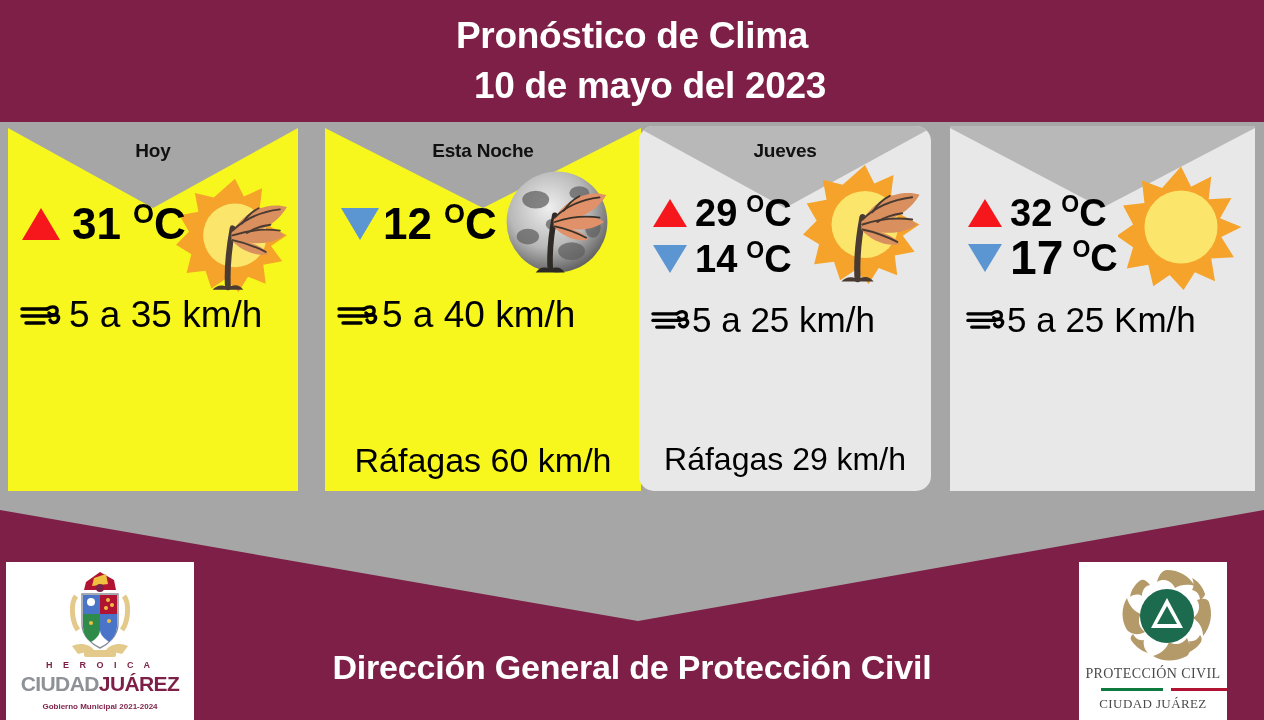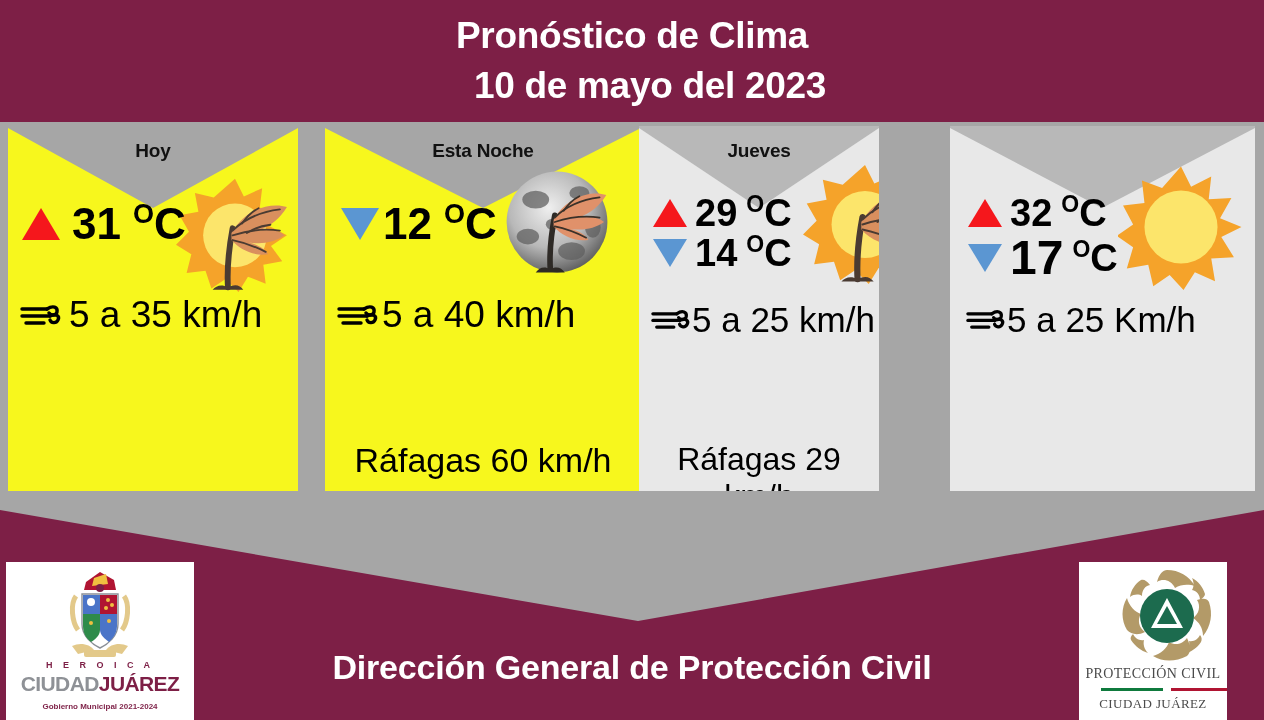--- a/index.html
+++ b/index.html
@@ -365,21 +365,21 @@
             <path d="M27,9 C33,5 38,7 37,12 C36,16 31,16 29,13"></path>
             <path d="M30,16 C36,13 40,16 38,20 C36,24 31,23 30,20"></path>
           </g>
         </svg>
         <span class="wind-text" style="margin-left:3px;">5 a 40 km/h</span>
       </div>
 
       <div class="gust-text" style="top:315px;">Ráfagas 60 km/h</div>
     </div>
 
-    <div class="card" id="card-2" style="left:639px; width:240px;">
+    <div class="card" id="card-2" style="left:639px; width:292px;border-radius:15px;">
       <div class="card-body" style="background:#e8e8e8;"></div>
       <svg class="card-notch" viewBox="0 0 292 92" preserveAspectRatio="none">
         <polygon points="0,0 292,0 292,2 146,82 0,2" fill="#b8b8b8"></polygon>
       </svg>
       <div class="card-daylabel">Jueves</div>
 
       <svg class="wx-icon" style="left:164px; top:34px;" width="124" height="124" viewBox="0 0 100 100">
         <g>
           <polygon fill="#f5a32a" points="50,4 57.5,19 73,12 71,28.5 87,30 79,44 94,52 80.5,61 90,74 74,77 76,93 61,87 53,100 42,89 30,97 25,82 9,84 13,68 0,60 11,49 3,35 19,32 16,16 32,20"></polygon>
           <circle cx="50" cy="52" r="27" fill="#fce56b"></circle>
@@ -392,21 +392,21 @@
             <path d="M48,48 C58,38 72,32 88,30"></path>
             <path d="M48,52 C60,48 74,46 88,48"></path>
             <path d="M48,56 C58,58 68,62 76,66"></path>
             <path d="M56,42 C60,36 64,32 70,29"></path>
             <path d="M60,50 C66,46 72,44 80,43"></path>
           </g>
         </g>
       </svg>
 
       <div class="temp-block" style="left:14px; top:68px;">
-        <div class="temp-row" style="margin-bottom:2px;">
+        <div class="temp-row" style="margin-bottom:8px;">
           <span class="tri tri-up" style="border-left-width:17px;border-right-width:17px;border-bottom-width:28px;"></span>
           <span class="temp-val" style="font-size:38px; margin-left:8px;">29</span>
           <span class="deg-unit" style="font-size:38px; margin-left:9px;"><sup style="font-size:23px;">O</sup><span>C</span></span>
         </div>
         <div class="temp-row">
           <span class="tri tri-down" style="border-left-width:17px;border-right-width:17px;border-top-width:28px;"></span>
           <span class="temp-val" style="font-size:38px; margin-left:8px;">14</span>
           <span class="deg-unit" style="font-size:38px; margin-left:9px;"><sup style="font-size:23px;">O</sup><span>C</span></span>
         </div>
       </div>

